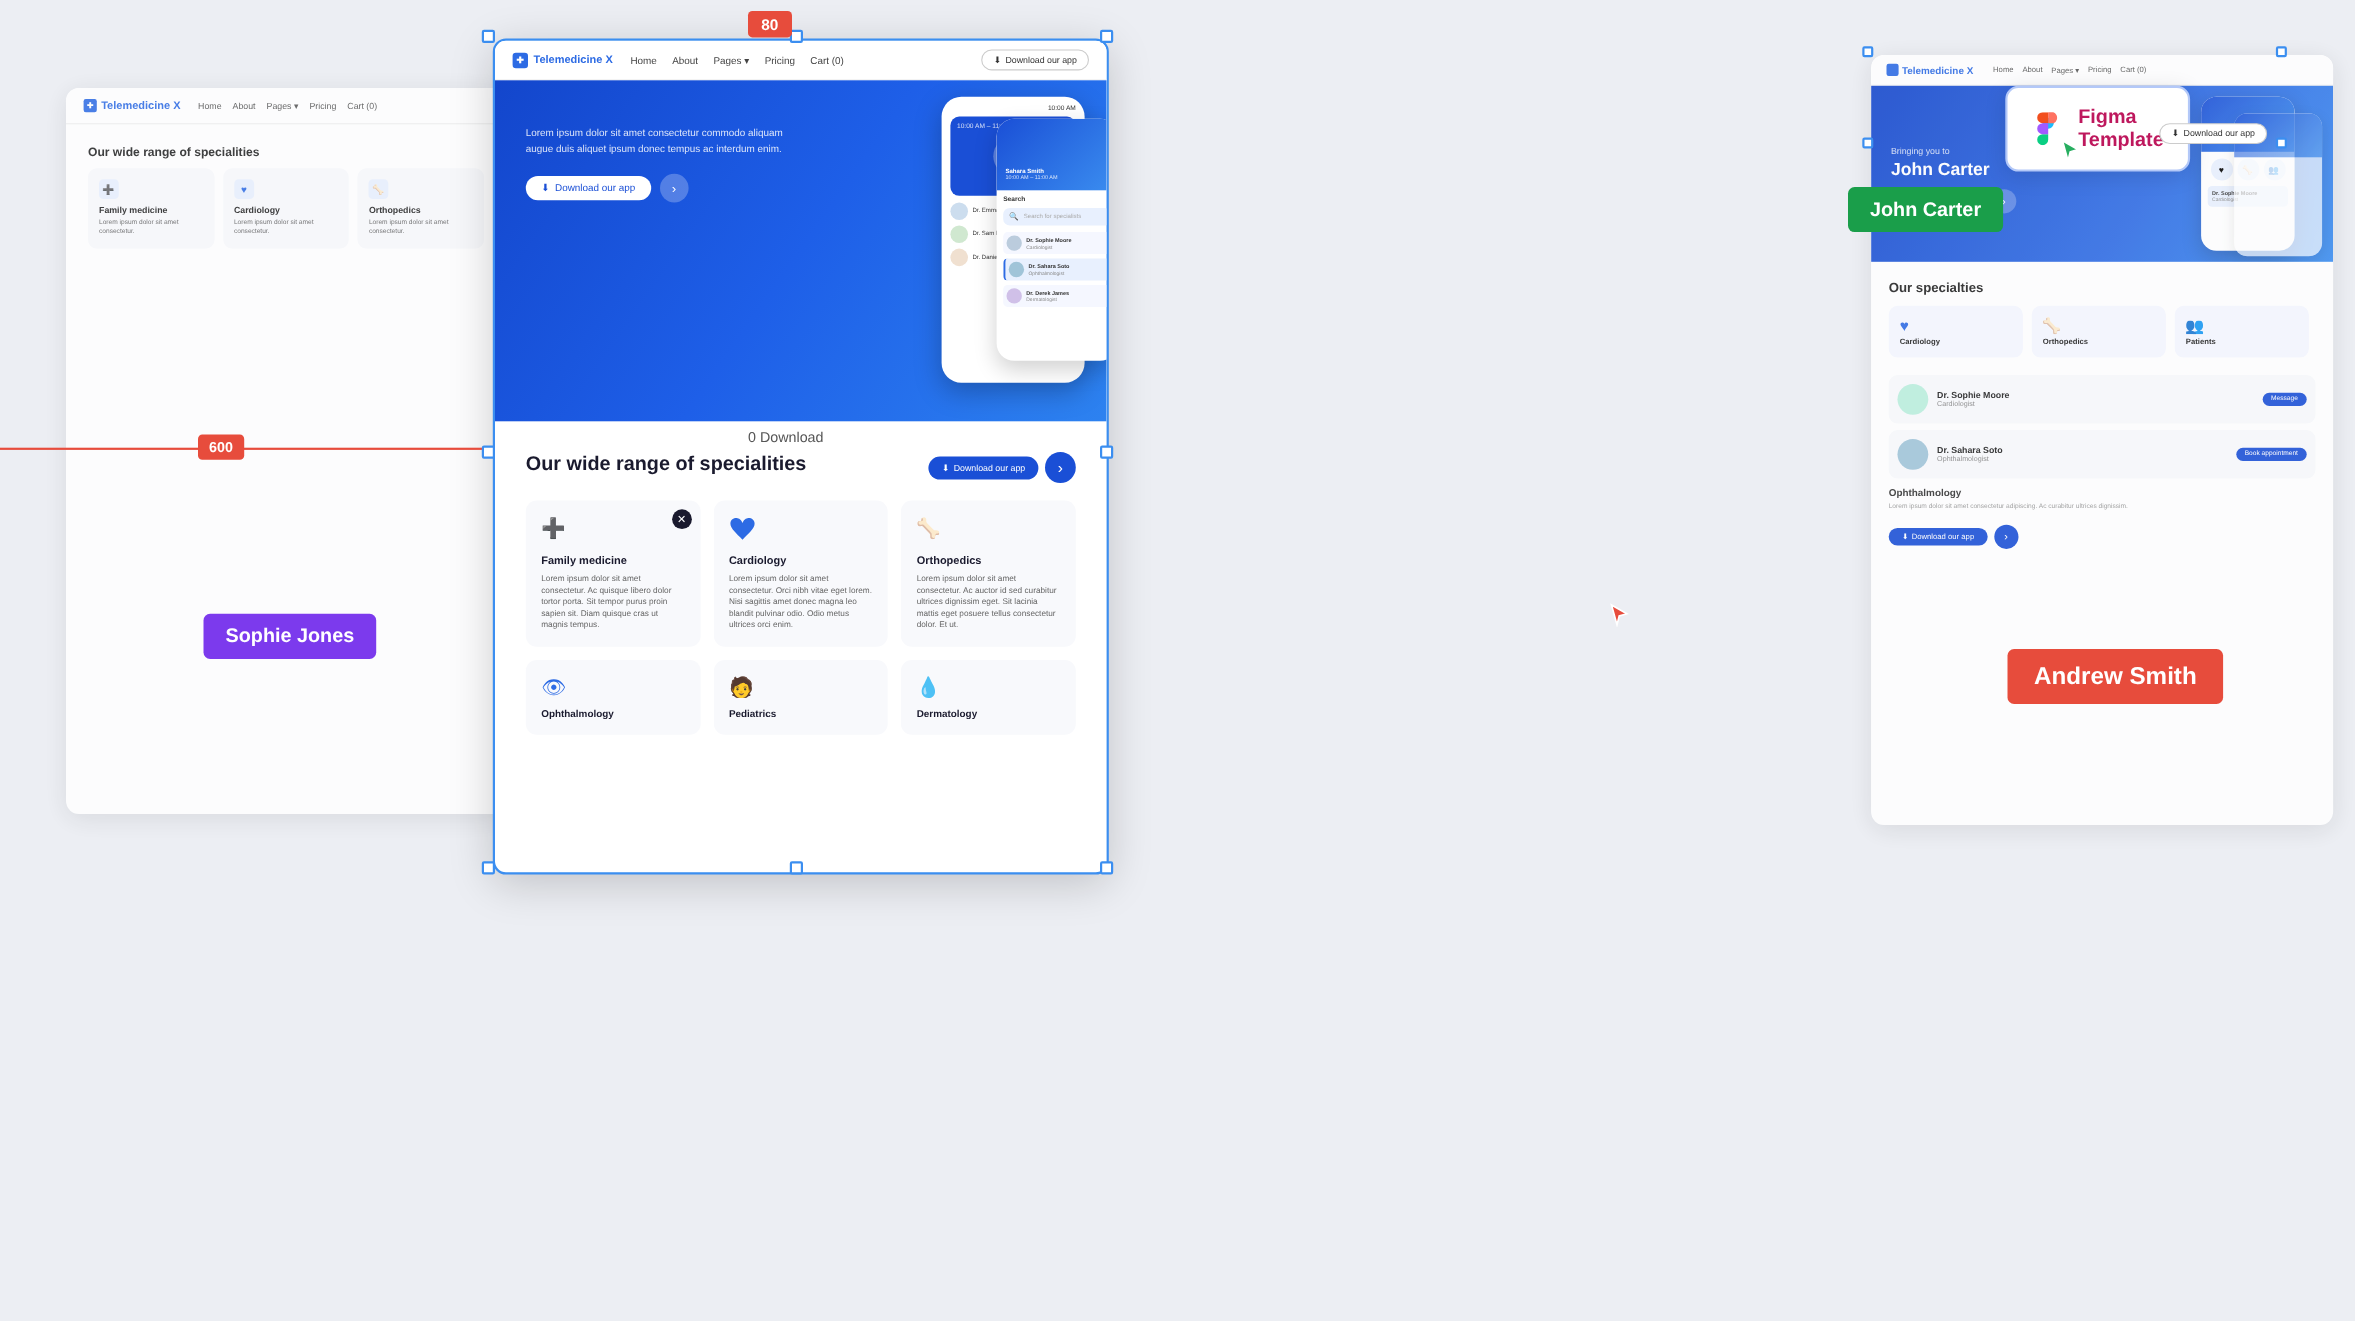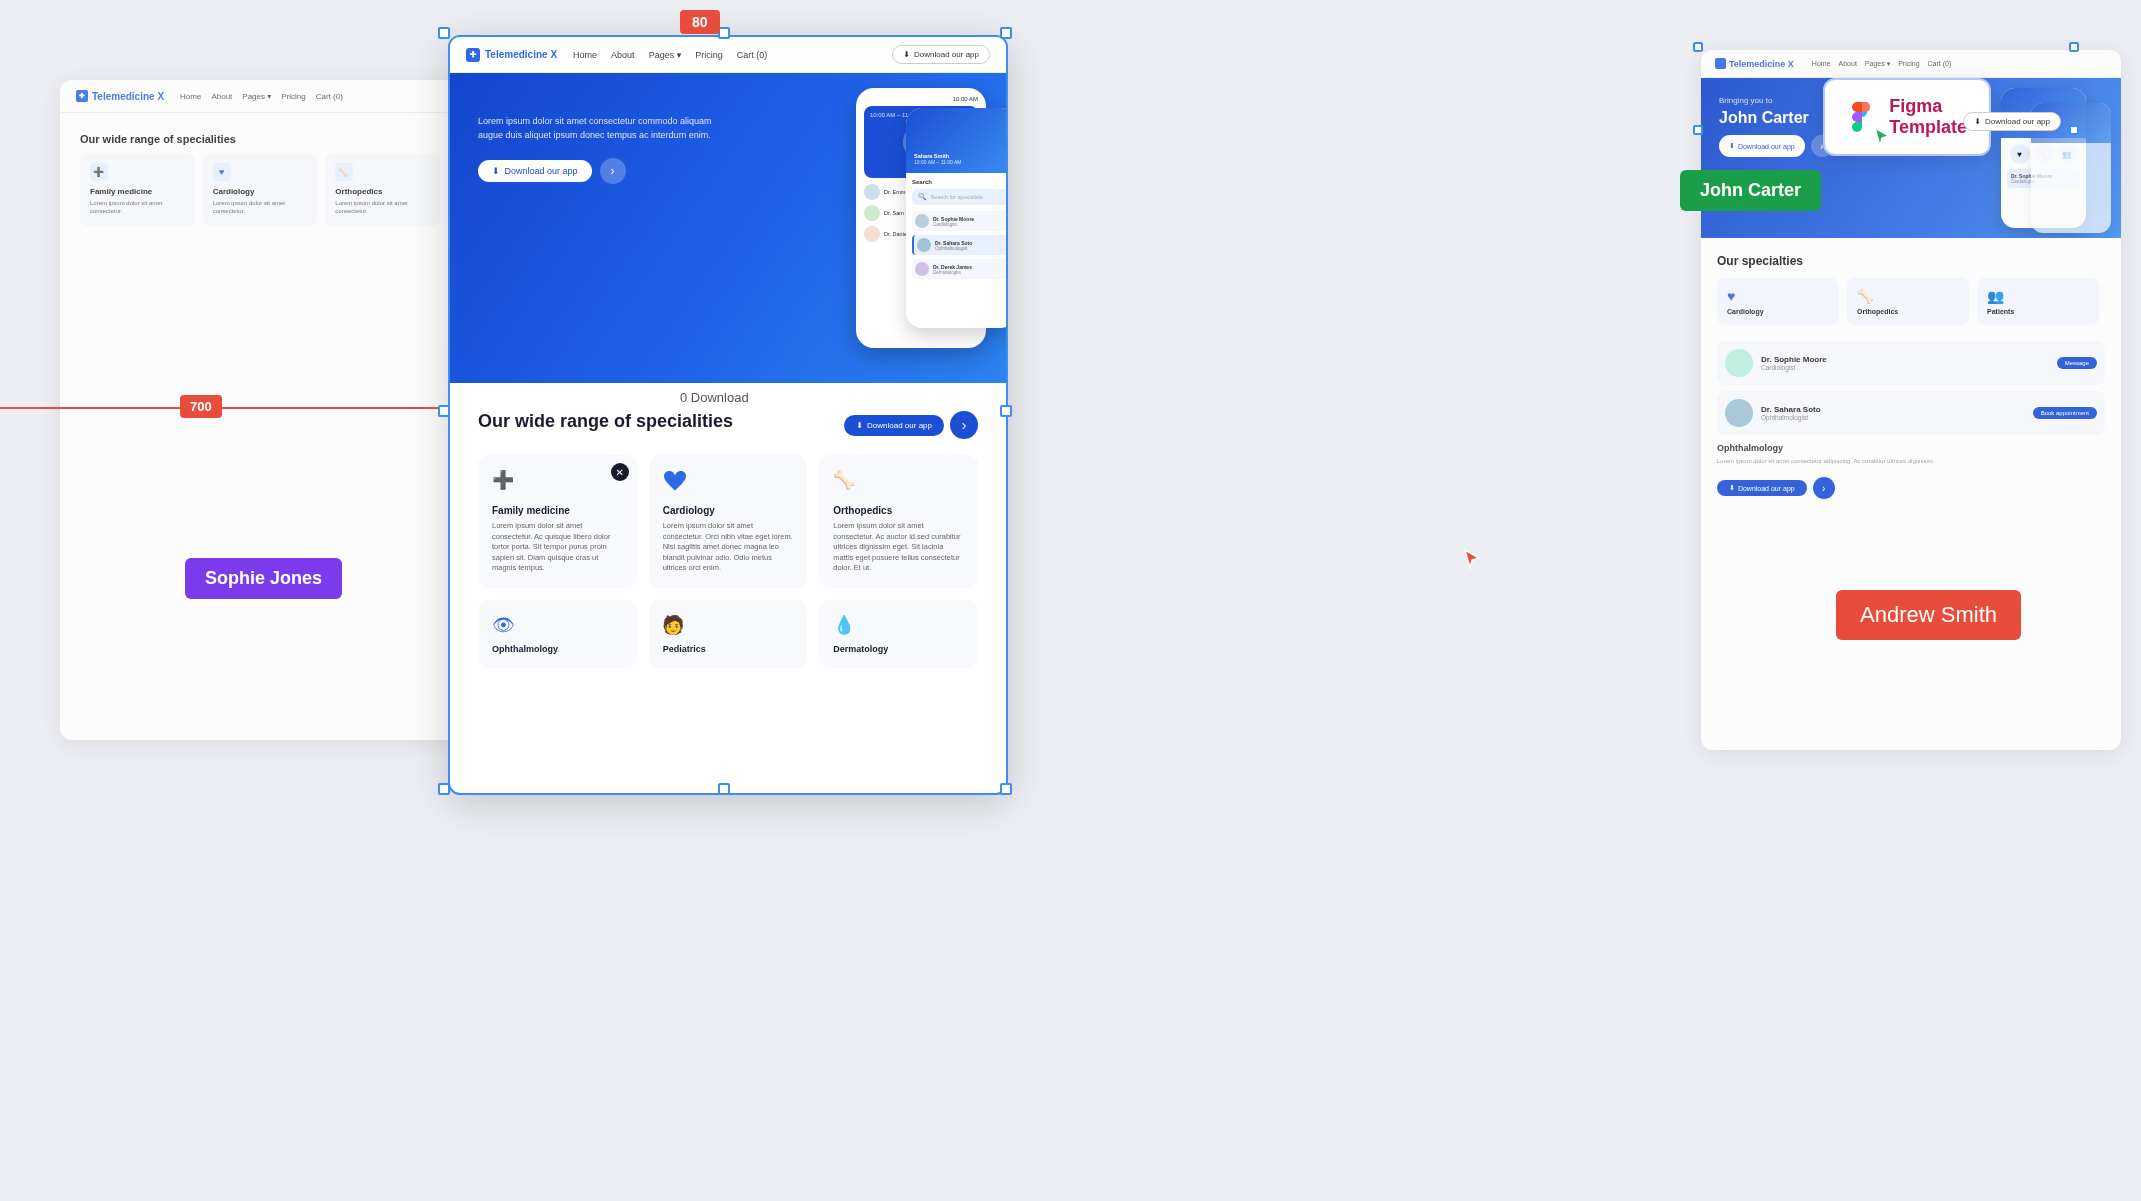--- a/index.html
+++ b/index.html
@@ -686,21 +686,21 @@
     }
 
     
     .label-andrew {
       position: absolute;
       right: 120px;
       top: 590px;
       background: #e74c3c;
       color: #fff;
       font-size: 22px;
-      font-weight: 400;
+      font-weight: 700;
       padding: 12px 24px;
       border-radius: 6px;
       z-index: 70;
       white-space: nowrap;
     }
 
     
     .figma-handle {
       position: absolute;
       width: 10px; height: 10px;
@@ -749,21 +749,21 @@
         <div class="lp-card">
           <div class="lp-card-icon">🦴</div>
           <div class="lp-card-title">Orthopedics</div>
           <div class="lp-card-desc">Lorem ipsum dolor sit amet consectetur.</div>
         </div>
       </div>
     </div>
   </div>
 
   <div class="line-horizontal"></div>
-  <div class="label-800">700</div>
+  <div class="label-800">600</div>
 
   <div class="label-download-0">0 Download</div>
 
   <div class="label-sophie">Sophie Jones</div>
 
   <div class="selection-handle sh-tl"></div>
   <div class="selection-handle sh-tr"></div>
   <div class="selection-handle sh-bl"></div>
   <div class="selection-handle sh-br"></div>
   <div class="selection-handle sh-tm"></div>
@@ -930,21 +930,21 @@
       <div style="display:flex;gap:8px;font-size:7px;color:#555;margin-left:8px;">
         <span>Home</span>
         <span>About</span>
         <span>Pages ▾</span>
         <span>Pricing</span>
         <span>Cart (0)</span>
       </div>
     </div>
 
     <div class="rp-hero">
-      <div style="font-size:8px;color:rgba(255,255,255,0.8);margin-bottom:4px;">Bringing you to</div>
+      <div style="font-size:8px;color:rgba(255,255,255,0.8);margin-bottom:4px;margin-top:37px;">Bringing you to</div>
       <div style="font-size:16px;font-weight:800;color:#fff;">John Carter</div>
       <div style="margin-top:8px;display:flex;gap:6px;">
         <div style="background:#fff;border-radius:16px;padding:4px 10px;font-size:7px;color:#1a4fd6;display:flex;align-items:center;gap:3px;cursor:pointer;">
           <span>⬇</span>
             <span>Download our app</span>
         </div>
         <div style="width:22px;height:22px;background:rgba(255,255,255,0.25);border-radius:50%;display:flex;align-items:center;justify-content:center;font-size:10px;color:#fff;cursor:pointer;">›</div>
       </div>
 
       <div style="position:absolute;right:20px;top:10px;width:100px;height:150px;">

